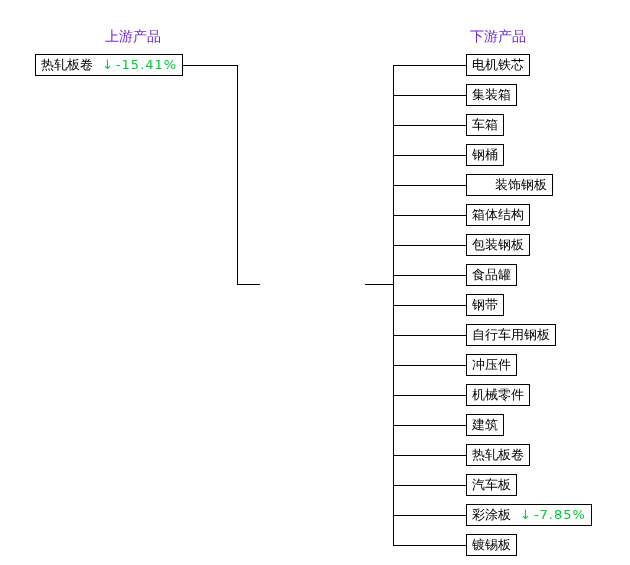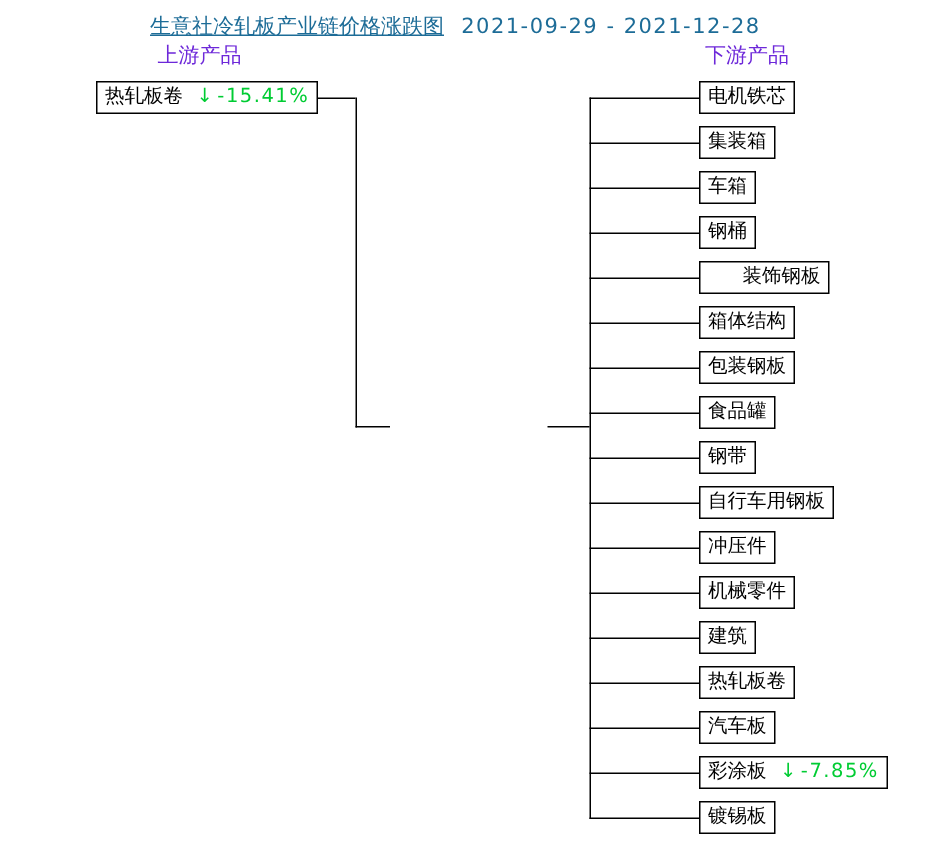--- a/index.html
+++ b/index.html
@@ -17,39 +17,35 @@
   .col-label{position:absolute;font-size:14px;color:#6d28d9;white-space:nowrap;}
   .col-label.up{left:105px;top:28px;}
   .col-label.down{left:470px;top:28px;}
   .line{position:absolute;background:var(--line-black,#000);}
   .node{
     position:absolute;border:1px solid var(--line-black,#000);background:#fff;
     white-space:nowrap;font-size:13px;line-height:20px;padding:0 5px;color:#000;
   }
   .node .change{color:var(--down-green,#00CC33);margin-left:9px;letter-spacing:1px;}
   .node .change .arrow{letter-spacing:0;margin-right:3px;}
-  .node-upstream{left:35px;top:54px;margin-left:29px;}
+  .node-upstream{left:35px;top:54px;}
   .node-center{left:252px;top:272px;line-height:22px;}
   .node-center .nname{color:var(--center-orange,#FF6600);}
 </style>
 </head>
 <body>
 
 <div class="canvas" style="--title-blue: #1D6C97; --down-green: #00CC33; --center-orange: #FF6600; --line-black: #000000;">
 
   <div class="line" style="left:150px;top:65px;width:87px;height:1px"></div>
   <div class="line" style="left:237px;top:65px;width:1px;height:220px"></div>
   <div class="line" style="left:237px;top:284px;width:23px;height:1px"></div>
   <div class="line" style="left:365px;top:284px;width:28px;height:1px"></div>
   <div class="line" style="left:393px;top:65px;width:1px;height:481px"></div>
 
-  <div class="page-title">
-    <span class="title-link">生意社冷轧板产业链价格涨跌图</span>
-    <span class="title-date">2021-09-29 - 2021-12-28</span>
-  </div>
 
   <div class="col-label up">上游产品</div>
   <div class="col-label down">下游产品</div>
 
   <div class="node node-upstream">
     <span class="nname">热轧板卷</span><span class="change"><span class="arrow">↓</span><span>-15.41%</span></span>
   </div>
 
 
   <div id="downstream-host">

